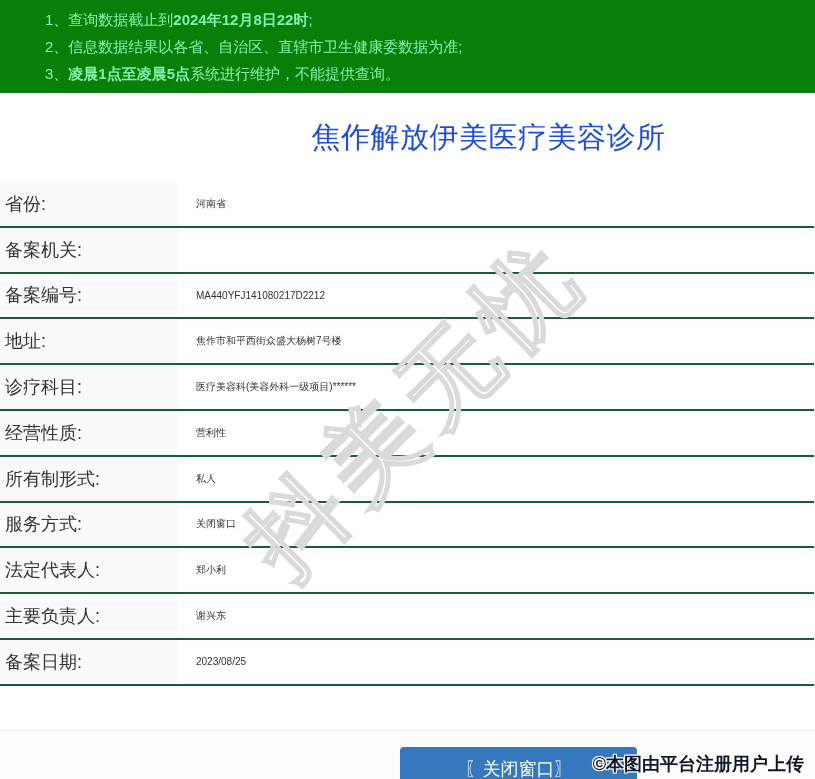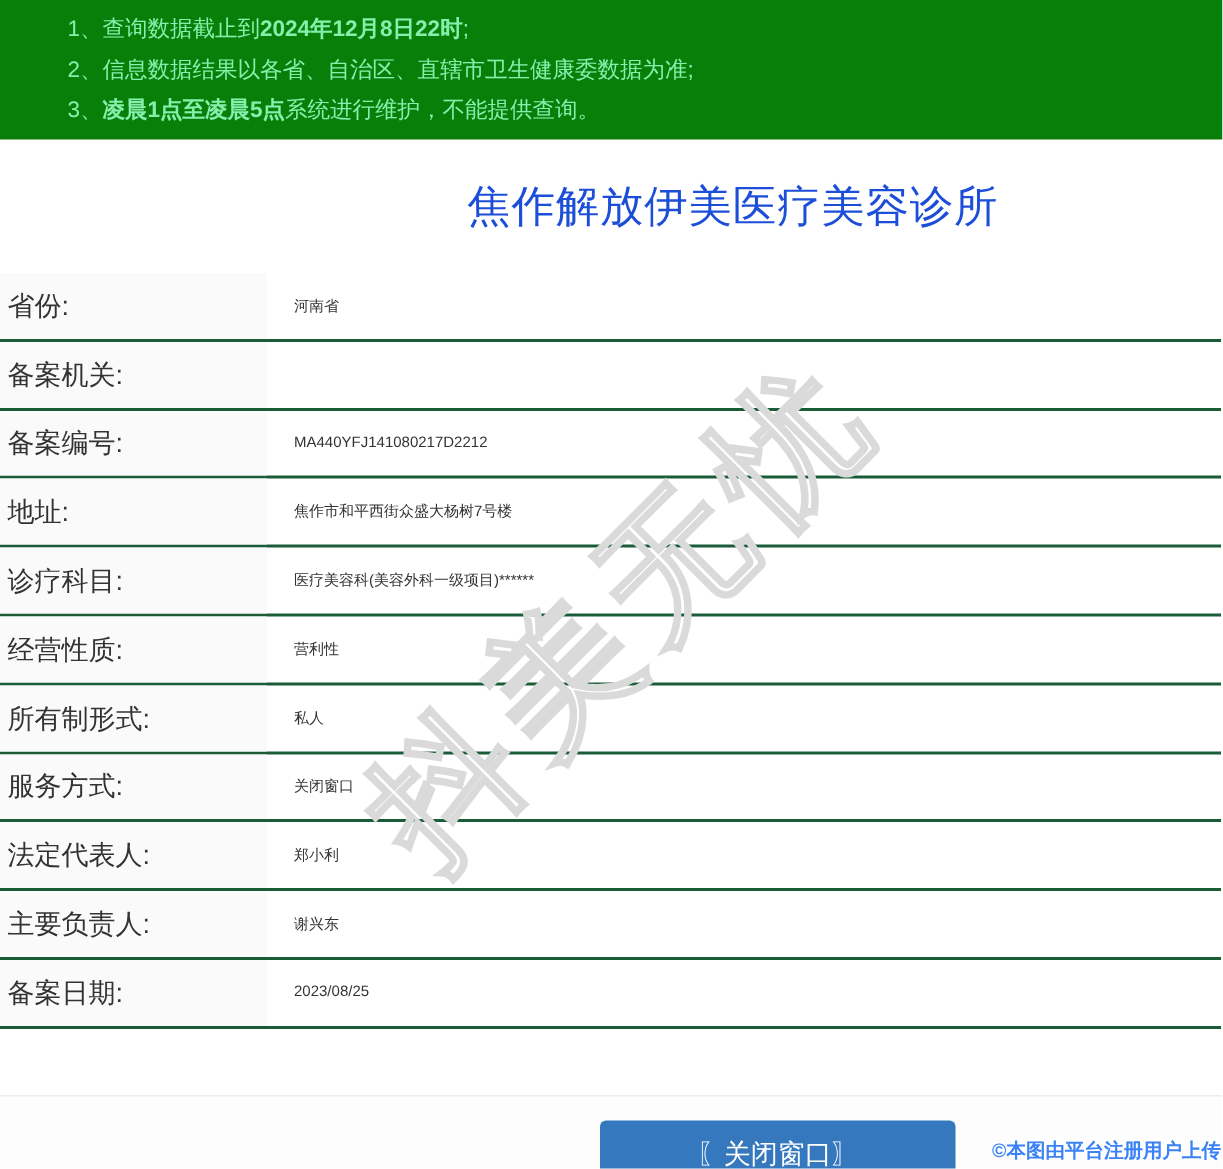--- a/index.html
+++ b/index.html
@@ -118,25 +118,25 @@
     border: none;
     border-radius: 4px;
     color: #ffffff;
     font-size: 18px;
     font-family: inherit;
     cursor: pointer;
     z-index: 10;
   }
   .attribution {
     position: absolute;
-    right: 1px;
+    right: 11px;
     bottom: 3px;
-    font-size: 13px;
+    font-size: 18px;
     font-weight: 700;
-    color: #3b82f6;
+    color: #0f172a;
     text-shadow: -1px -1px 0 #fff, 1px -1px 0 #fff, -1px 1px 0 #fff, 1px 1px 0 #fff, 0 0 2px #fff;
     z-index: 11;
   }
 </style>
 </head>
 <body>
 
 <div class="notice-banner">
   <div class="notice-line"><span>1、</span><span>查询数据截止到</span><b>2024年12月8日22时</b><span>;</span></div>
   <div class="notice-line"><span>2、</span><span>信息数据结果以各省、自治区、直辖市卫生健康委数据为准;</span><b></b><span></span></div>

